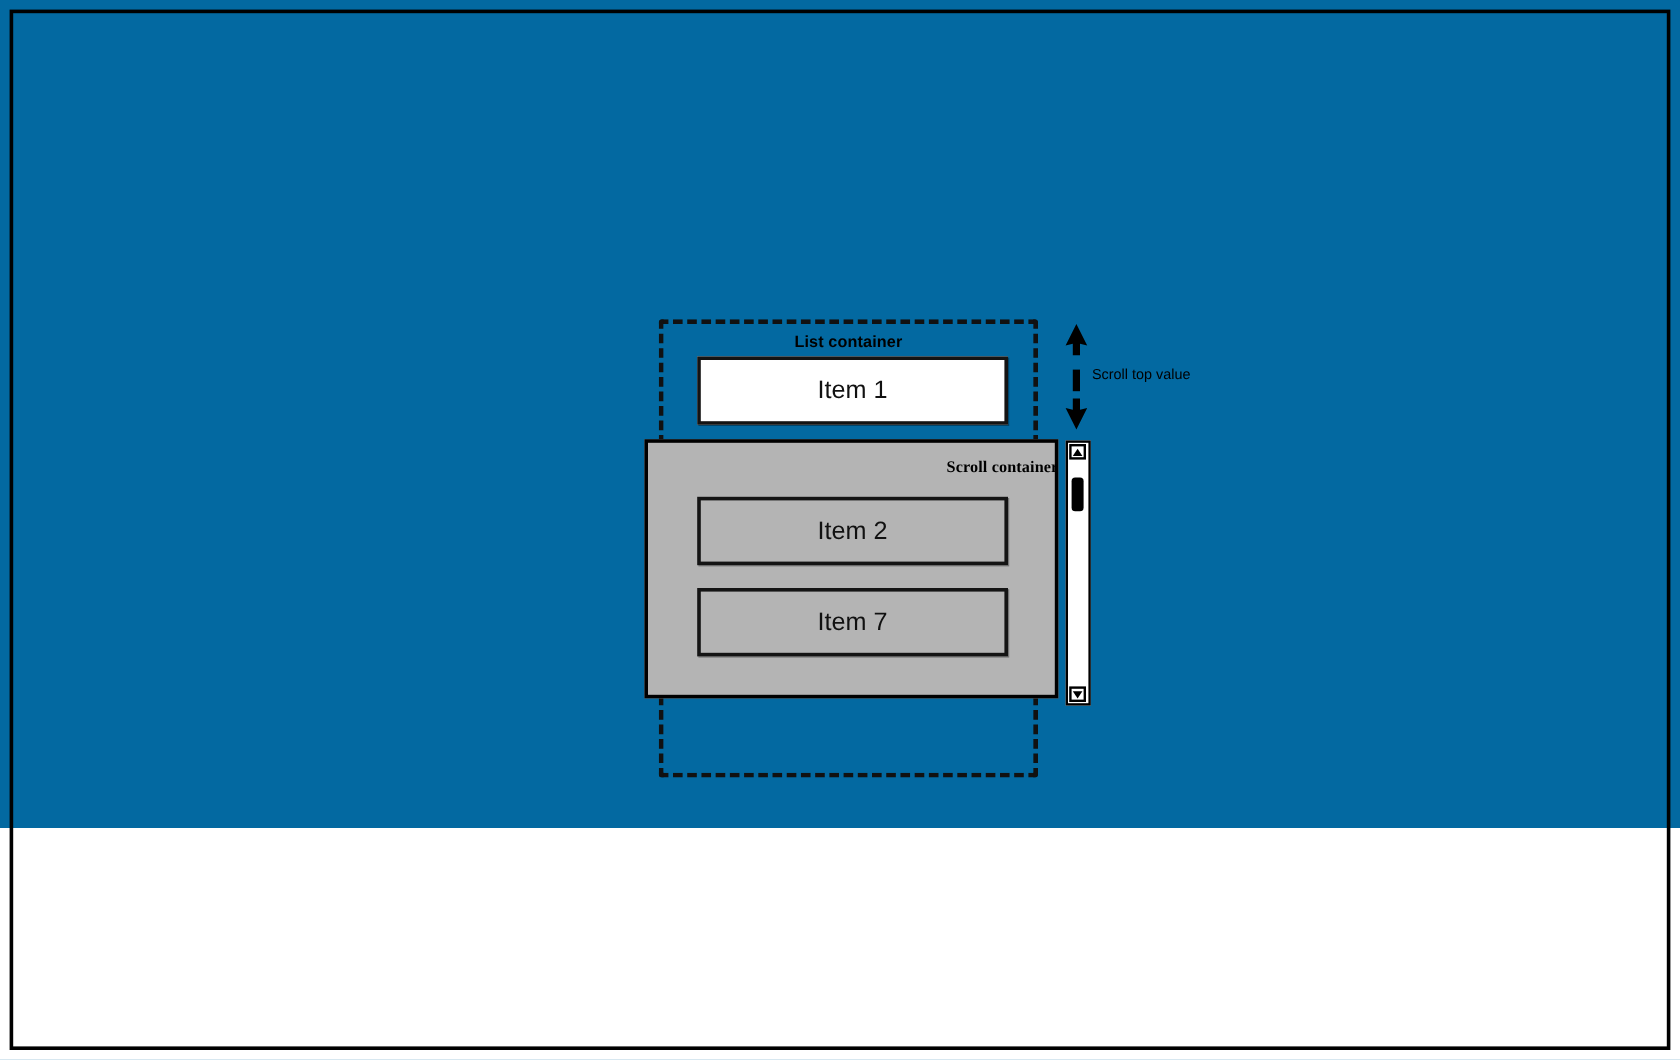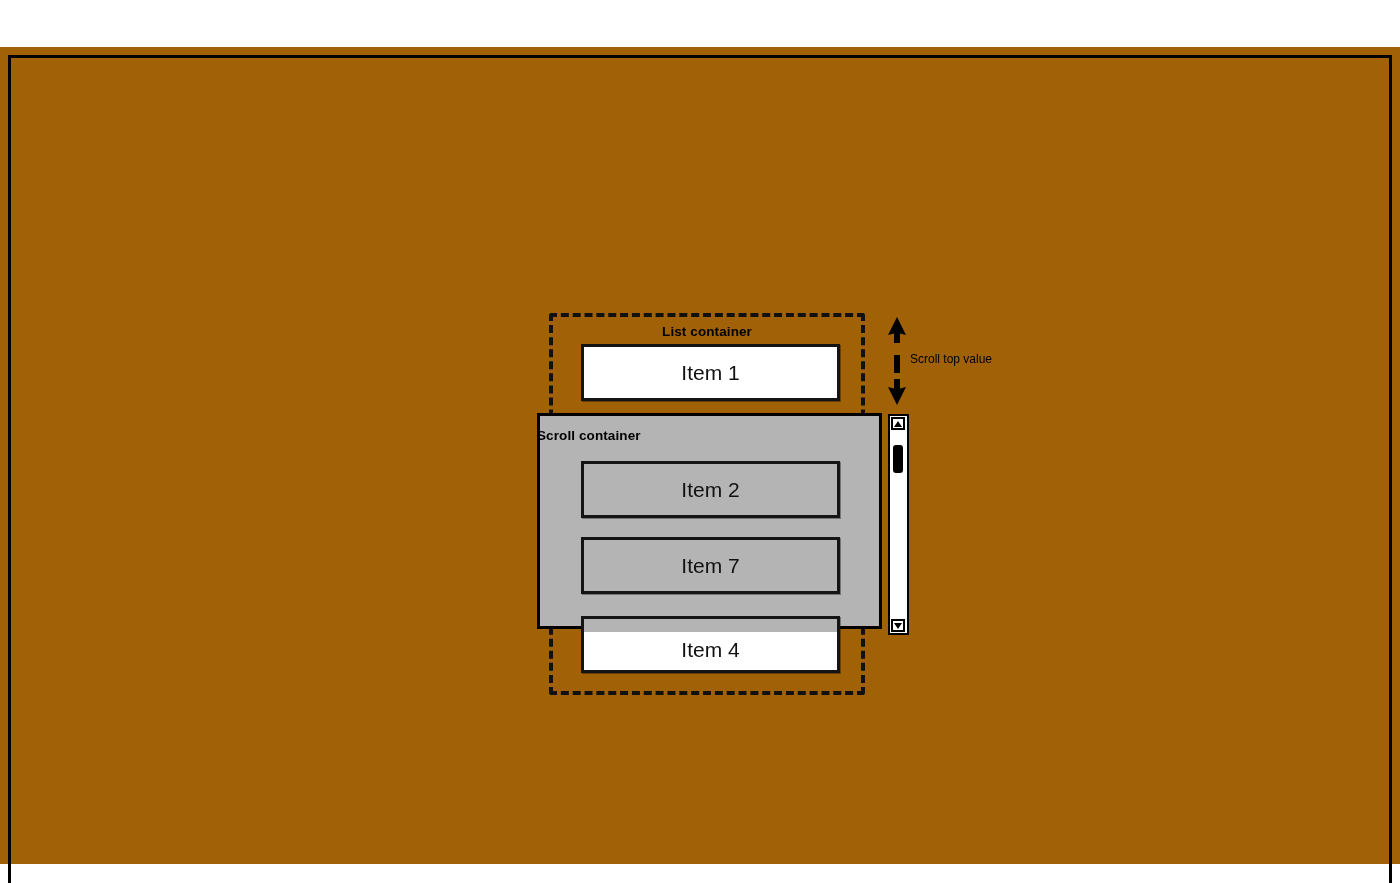--- a/index.html
+++ b/index.html
@@ -11,23 +11,22 @@
   body {
     width: 1400px;
     height: 883px;
     font-family: "Liberation Sans", sans-serif;
     overflow: hidden;
   }
 
   #canvas {
     position: relative;
     width: 1400px;
-    height: 817px;
-    background: #a16207;
-    margin-top: 47px;
+    height: 690px;
+    background: #0369a1;
   }
 
   
   .page-frame {
     position: absolute;
     left: 8px;
     top: 8px;
     width: 1384px;
     height: 867px;
     border: 3px solid #000000;
@@ -68,26 +67,27 @@
     background: #b4b4b4;
     border: 3px solid #000000;
     box-sizing: border-box;
     z-index: 4;
   }
   .scroll-container-label {
     position: absolute;
     left: 537px;
     top: 381px;
     width: 345px;
-    text-align: left;
+    text-align: right;
     font-size: 13.5px;
     font-weight: bold;
     color: #000000;
     letter-spacing: 0.1px;
     z-index: 9;
+    font-family: Liberation Serif, serif;
   }
 
   
   .item-box {
     position: absolute;
     left: 581px;
     width: 259px;
     height: 57px;
     border: 3px solid #141414;
     box-sizing: border-box;
@@ -212,24 +212,20 @@
   </div>
 
   <div class="item-box item-gray" id="item2">
     <span>Item 2</span>
   </div>
 
   <div class="item-box item-gray" id="item3">
     <span>Item 7</span>
   </div>
 
-  <div class="item-box" id="item4">
-    <div class="item4-gray-cap"></div>
-    <span class="item4-label">Item 4</span>
-  </div>
 
   <div class="scroll-indicator">
     <svg width="26" height="92" viewBox="0 0 26 92" xmlns="http://www.w3.org/2000/svg">
       <path d="M13 2 L22 20 L16 18.5 L16 28 L10 28 L10 18.5 L4 20 Z" fill="#000000"></path>
       <rect x="10" y="40" width="6" height="18" fill="#000000"></rect>
       <path d="M13 90 L22 72 L16 73.5 L16 64 L10 64 L10 73.5 L4 72 Z" fill="#000000"></path>
     </svg>
   </div>
   <div class="scroll-indicator-label">Scroll top value</div>
 

